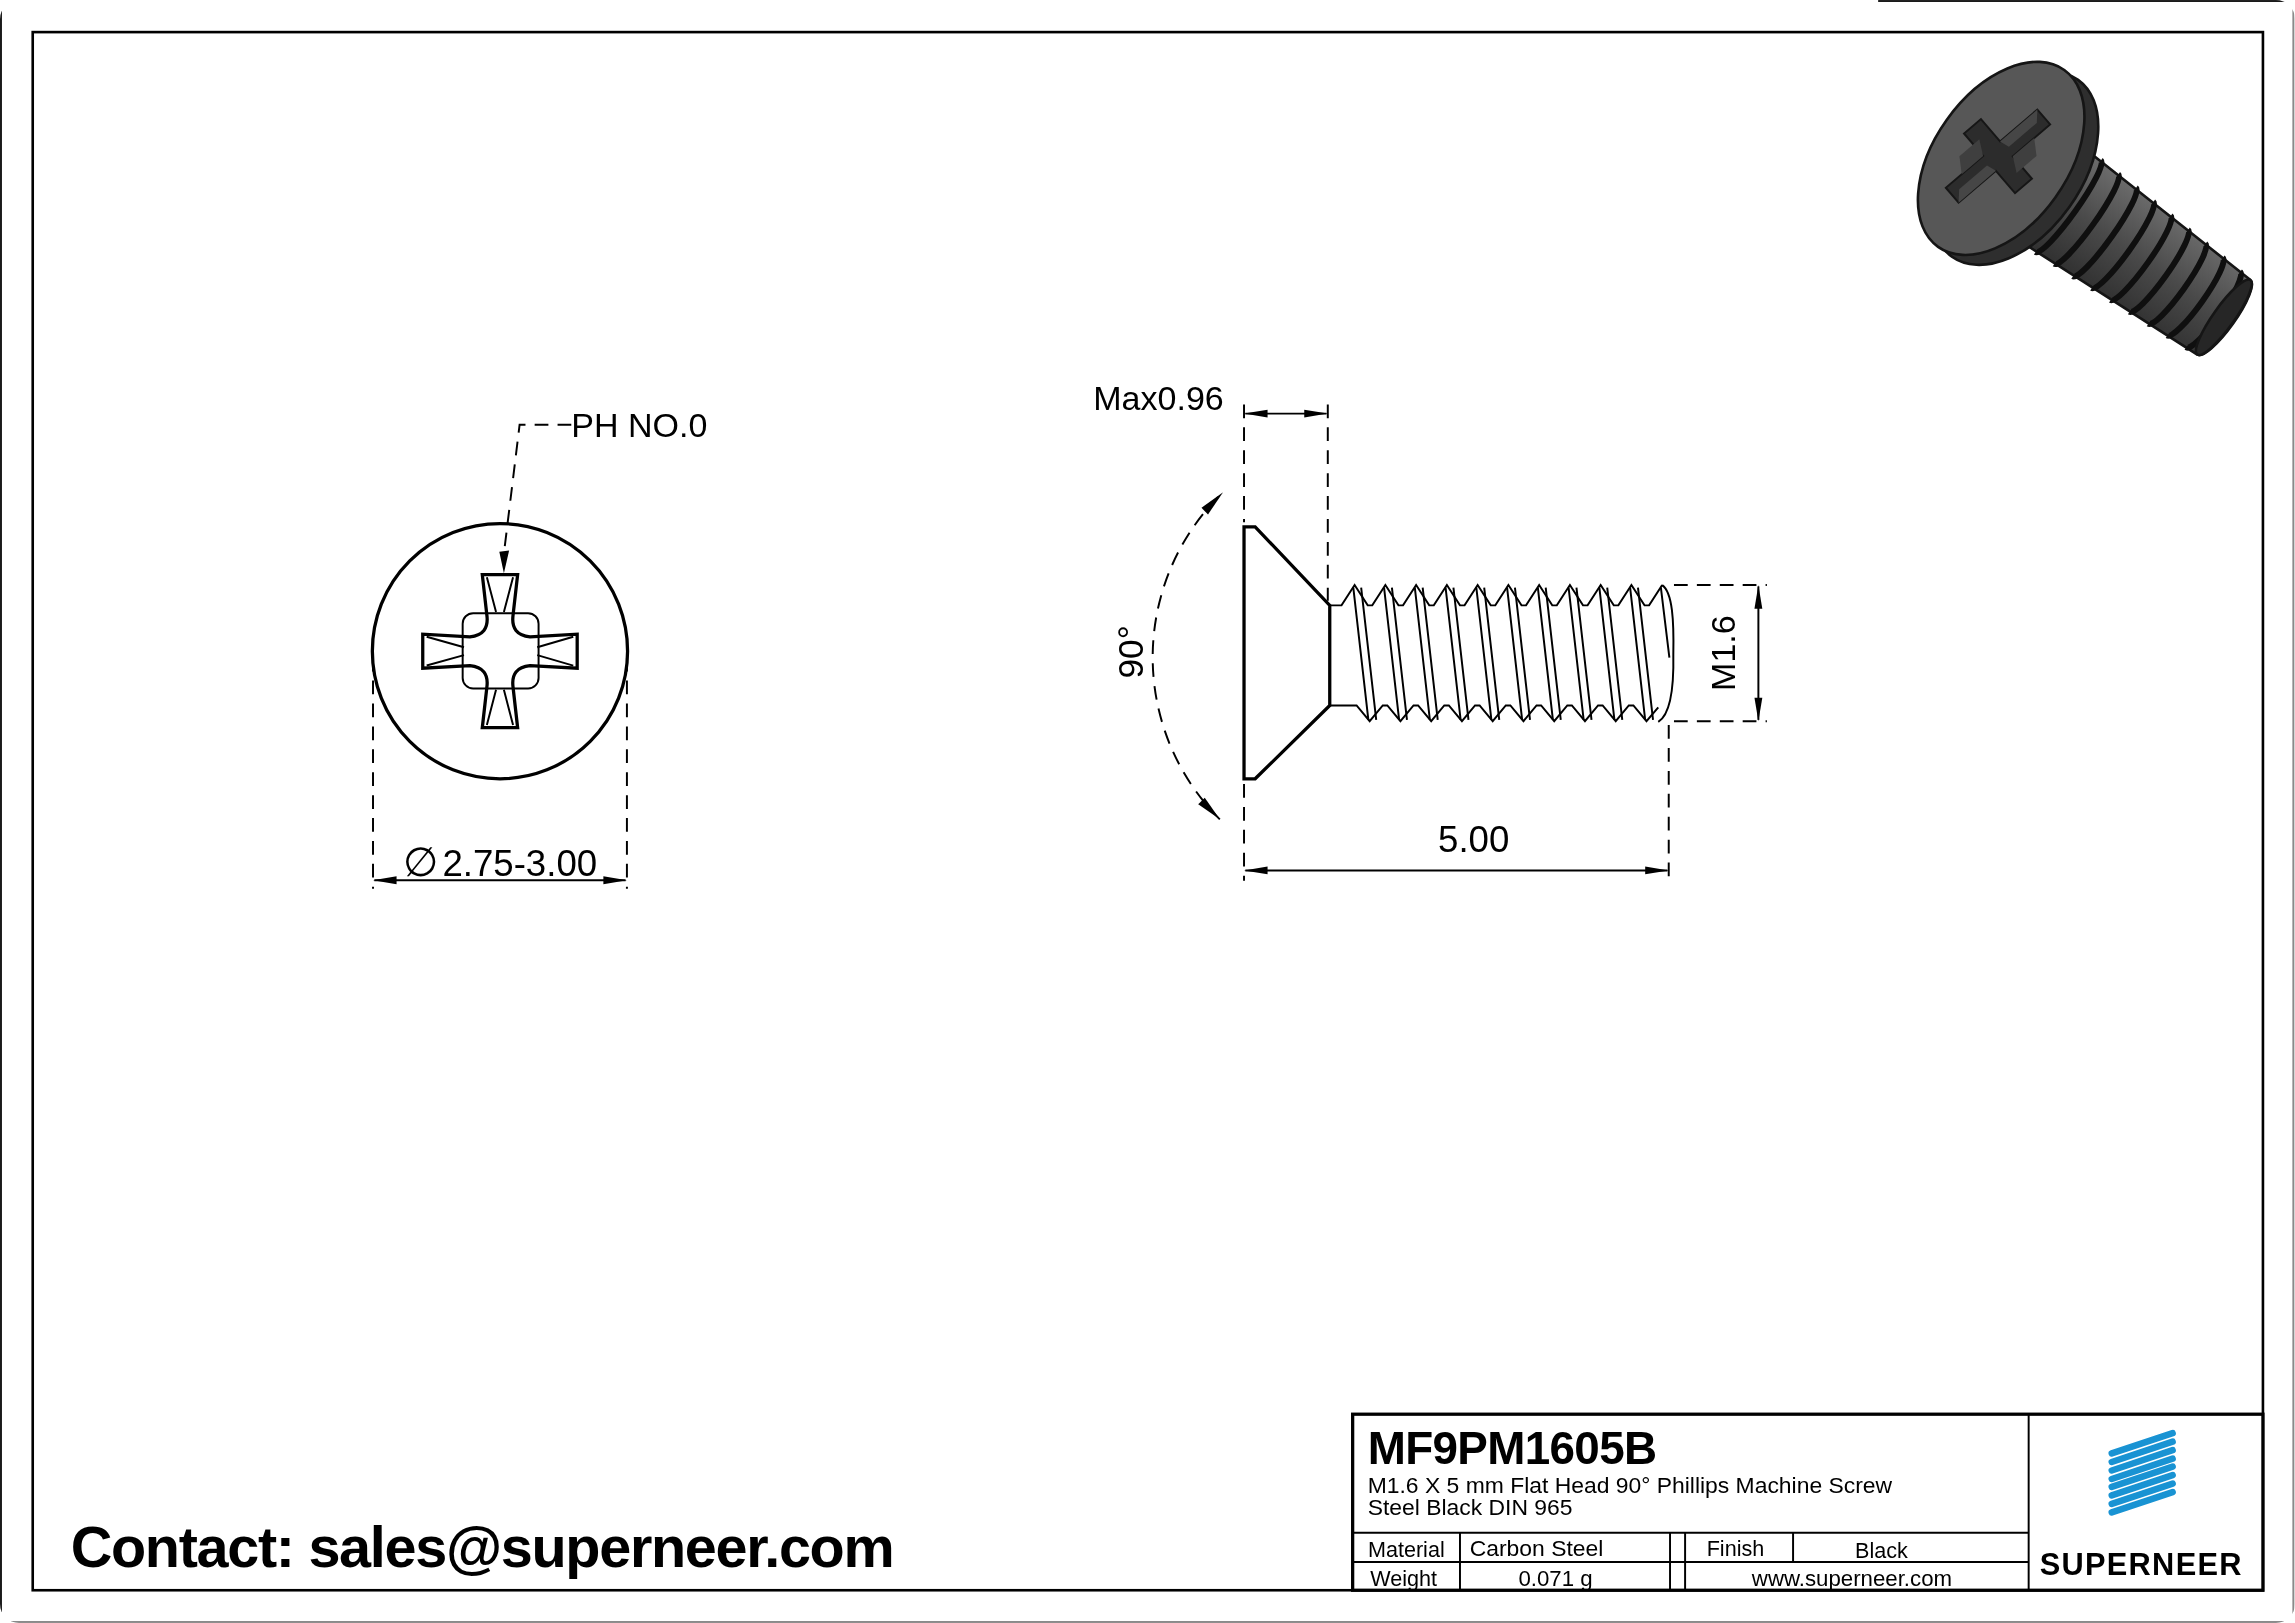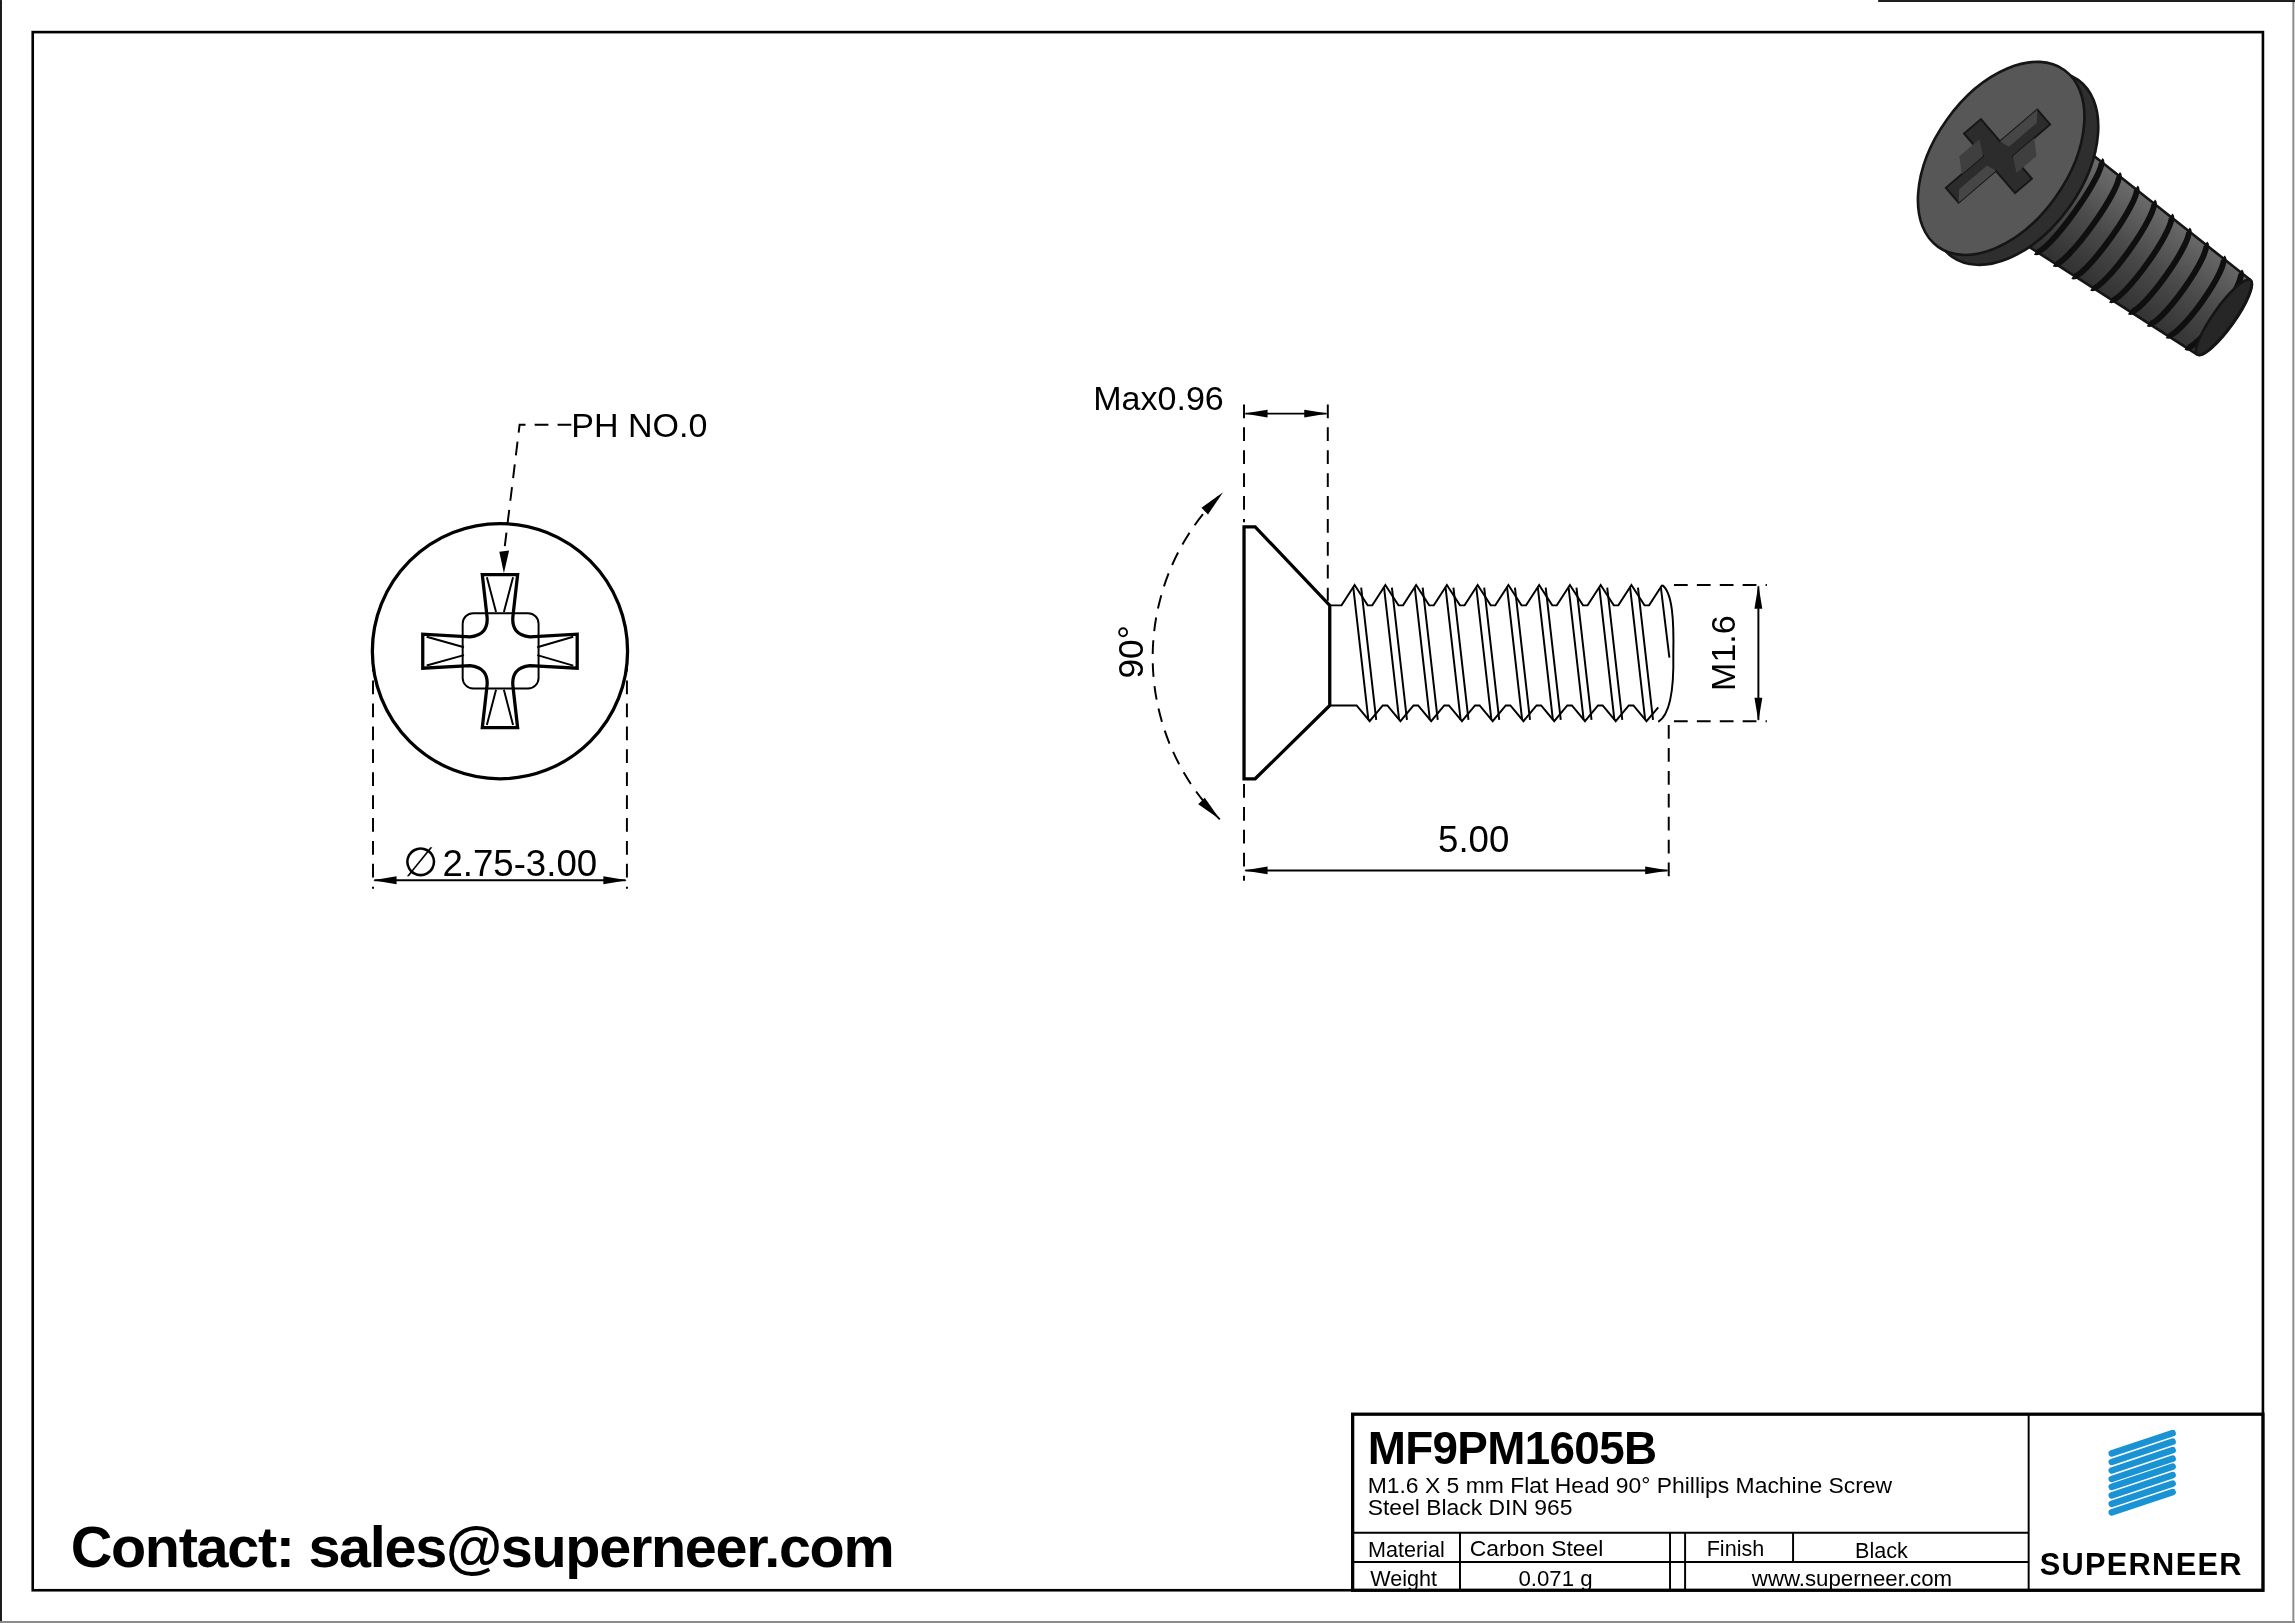--- a/index.html
+++ b/index.html
@@ -2,20 +2,21 @@
 <html style="font-size:10.5px"><head>
 <meta charset="utf-8">
 <style>
   html,body{margin:0;padding:0;background:#ffffff;}
   .sheet{
     position:relative;
     width:2295px;height:1623px;
     background:#ffffff;
     font-family:"Liberation Sans", sans-serif;
     overflow:hidden;
+    border-radius:19px;
   }
   svg{position:absolute;left:0;top:0;}
   svg text{fill:#000;}
   .thin{stroke:#000;stroke-width:3;fill:none;}
   .obj{stroke:#000;stroke-width:5;fill:none;}
   .objf{stroke:#000;stroke-width:5;fill:#ffffff;}
   .dash{stroke:#000;stroke-width:3;fill:none;stroke-dasharray:21 14;}
   .arr{fill:#000;stroke:none;}
   .tblline{stroke:#000;stroke-width:3;fill:none;}
 </style>

